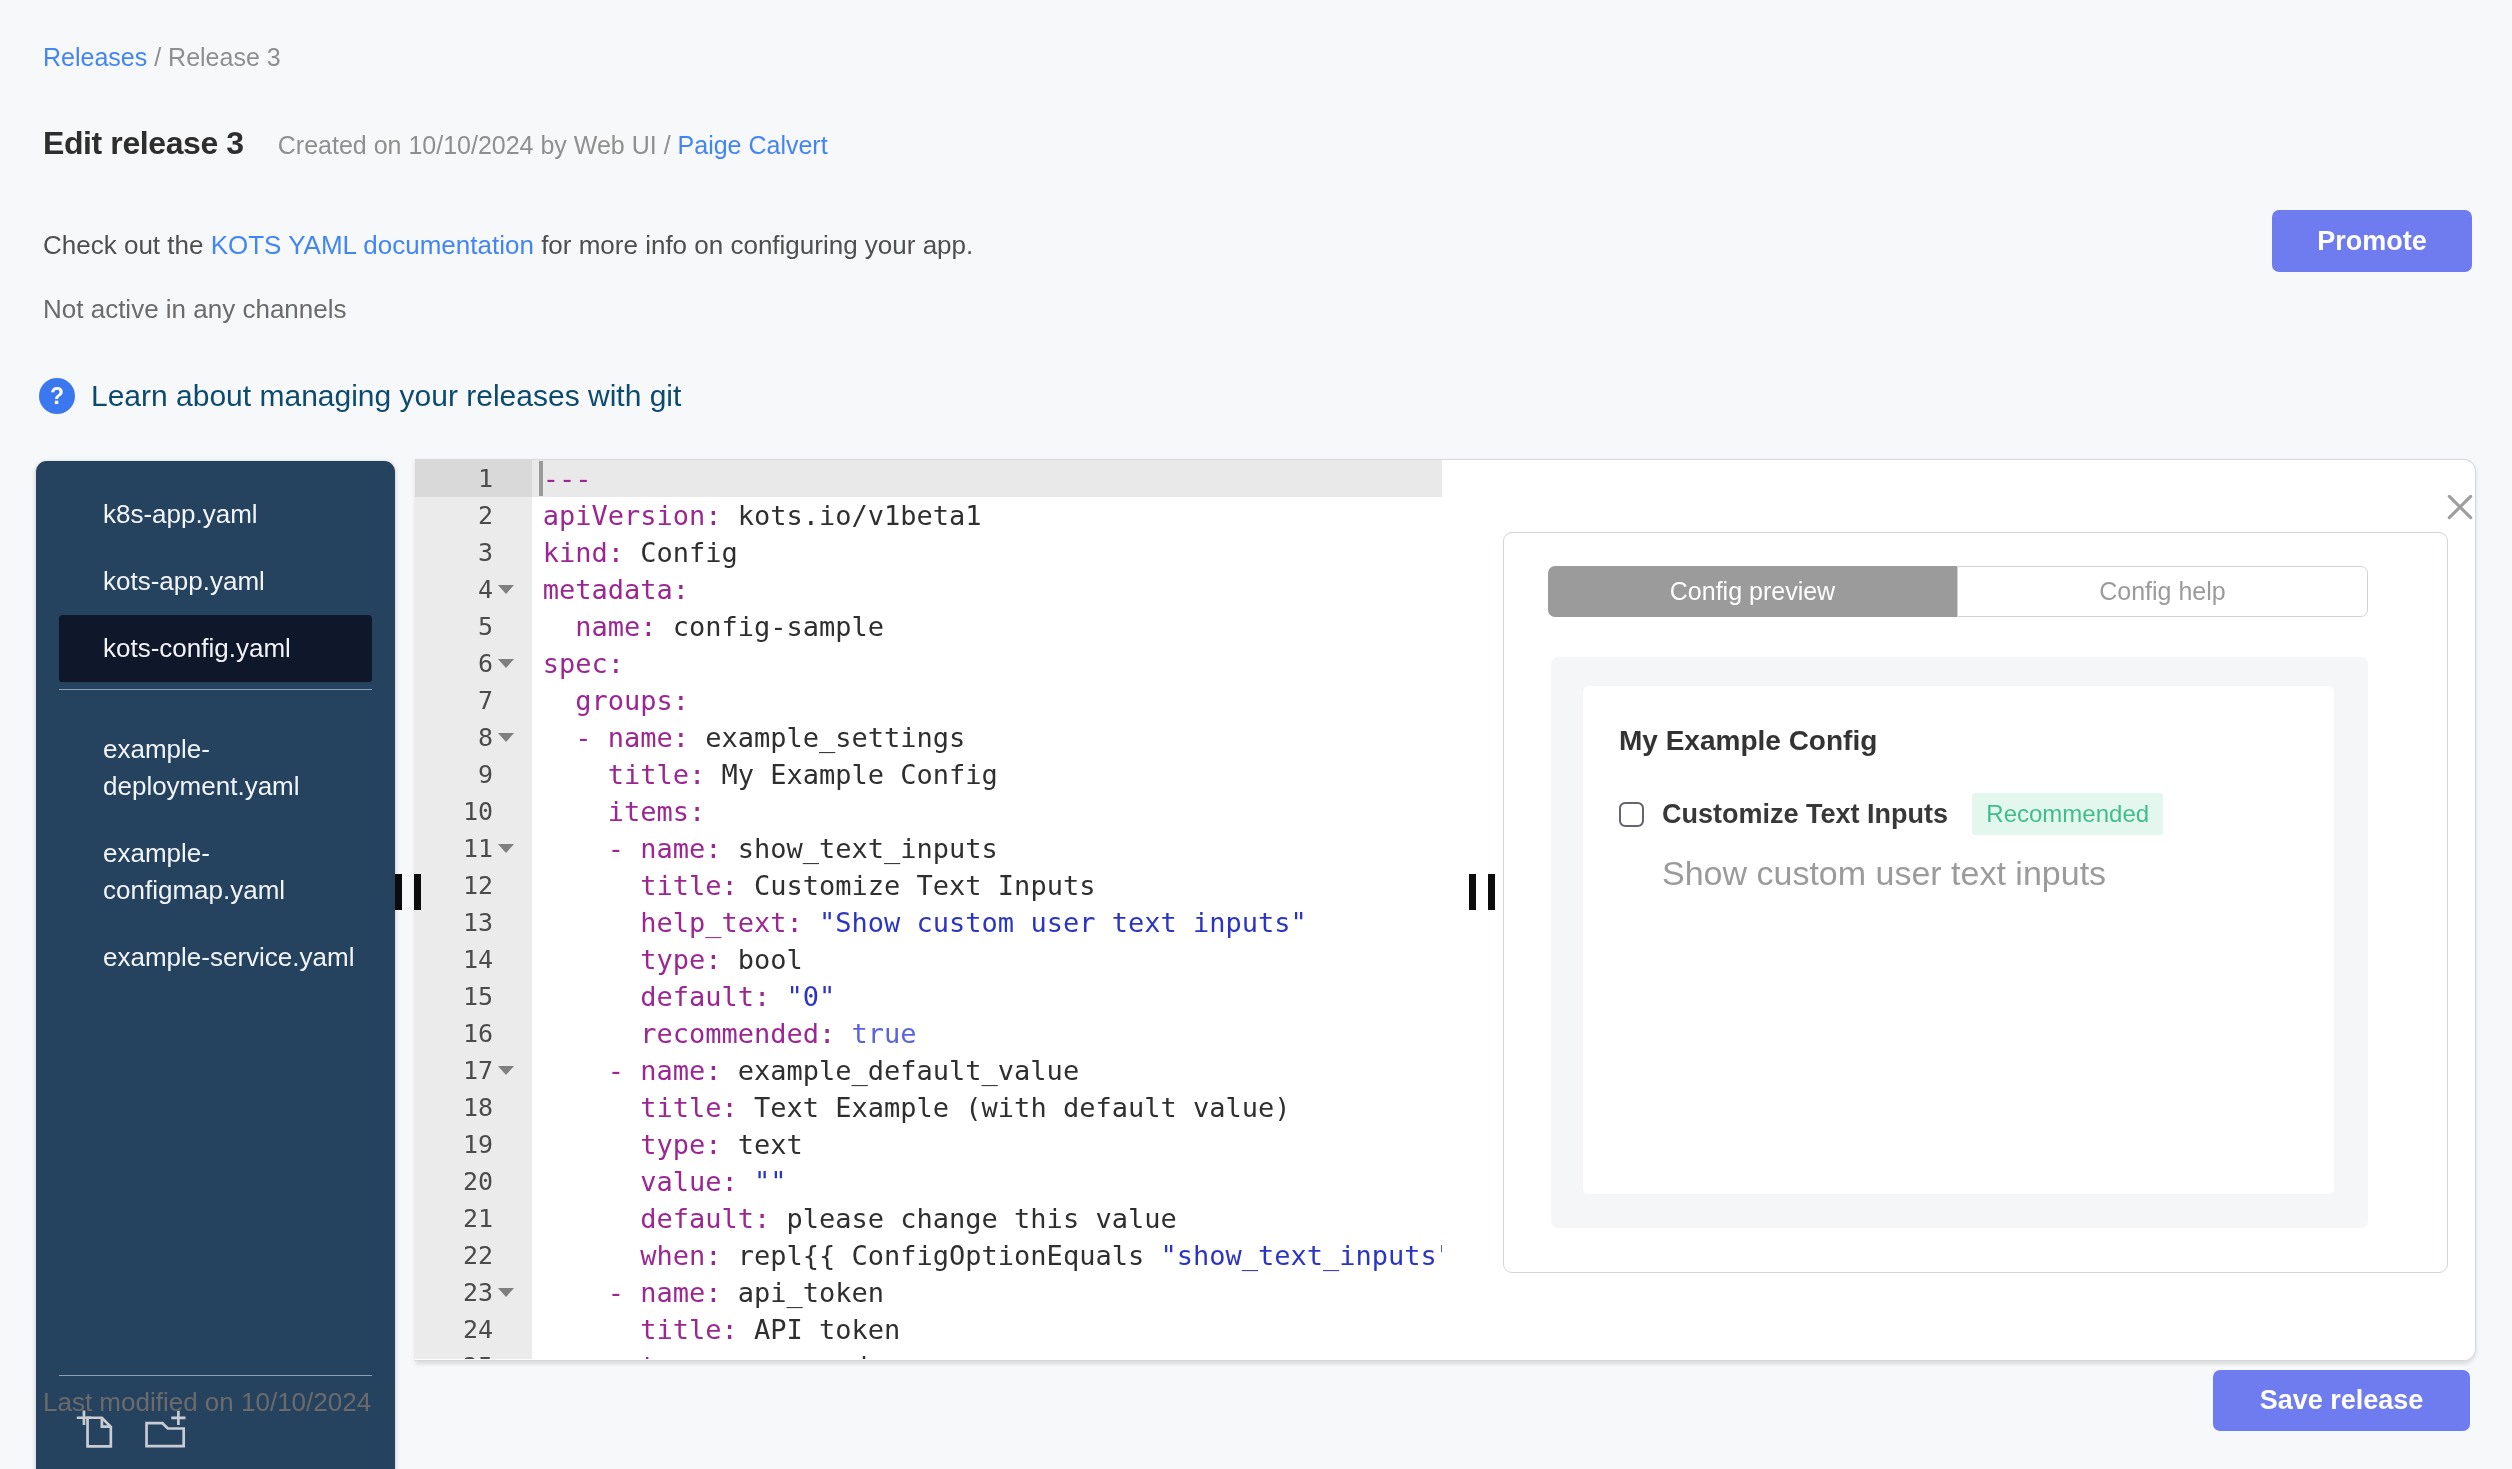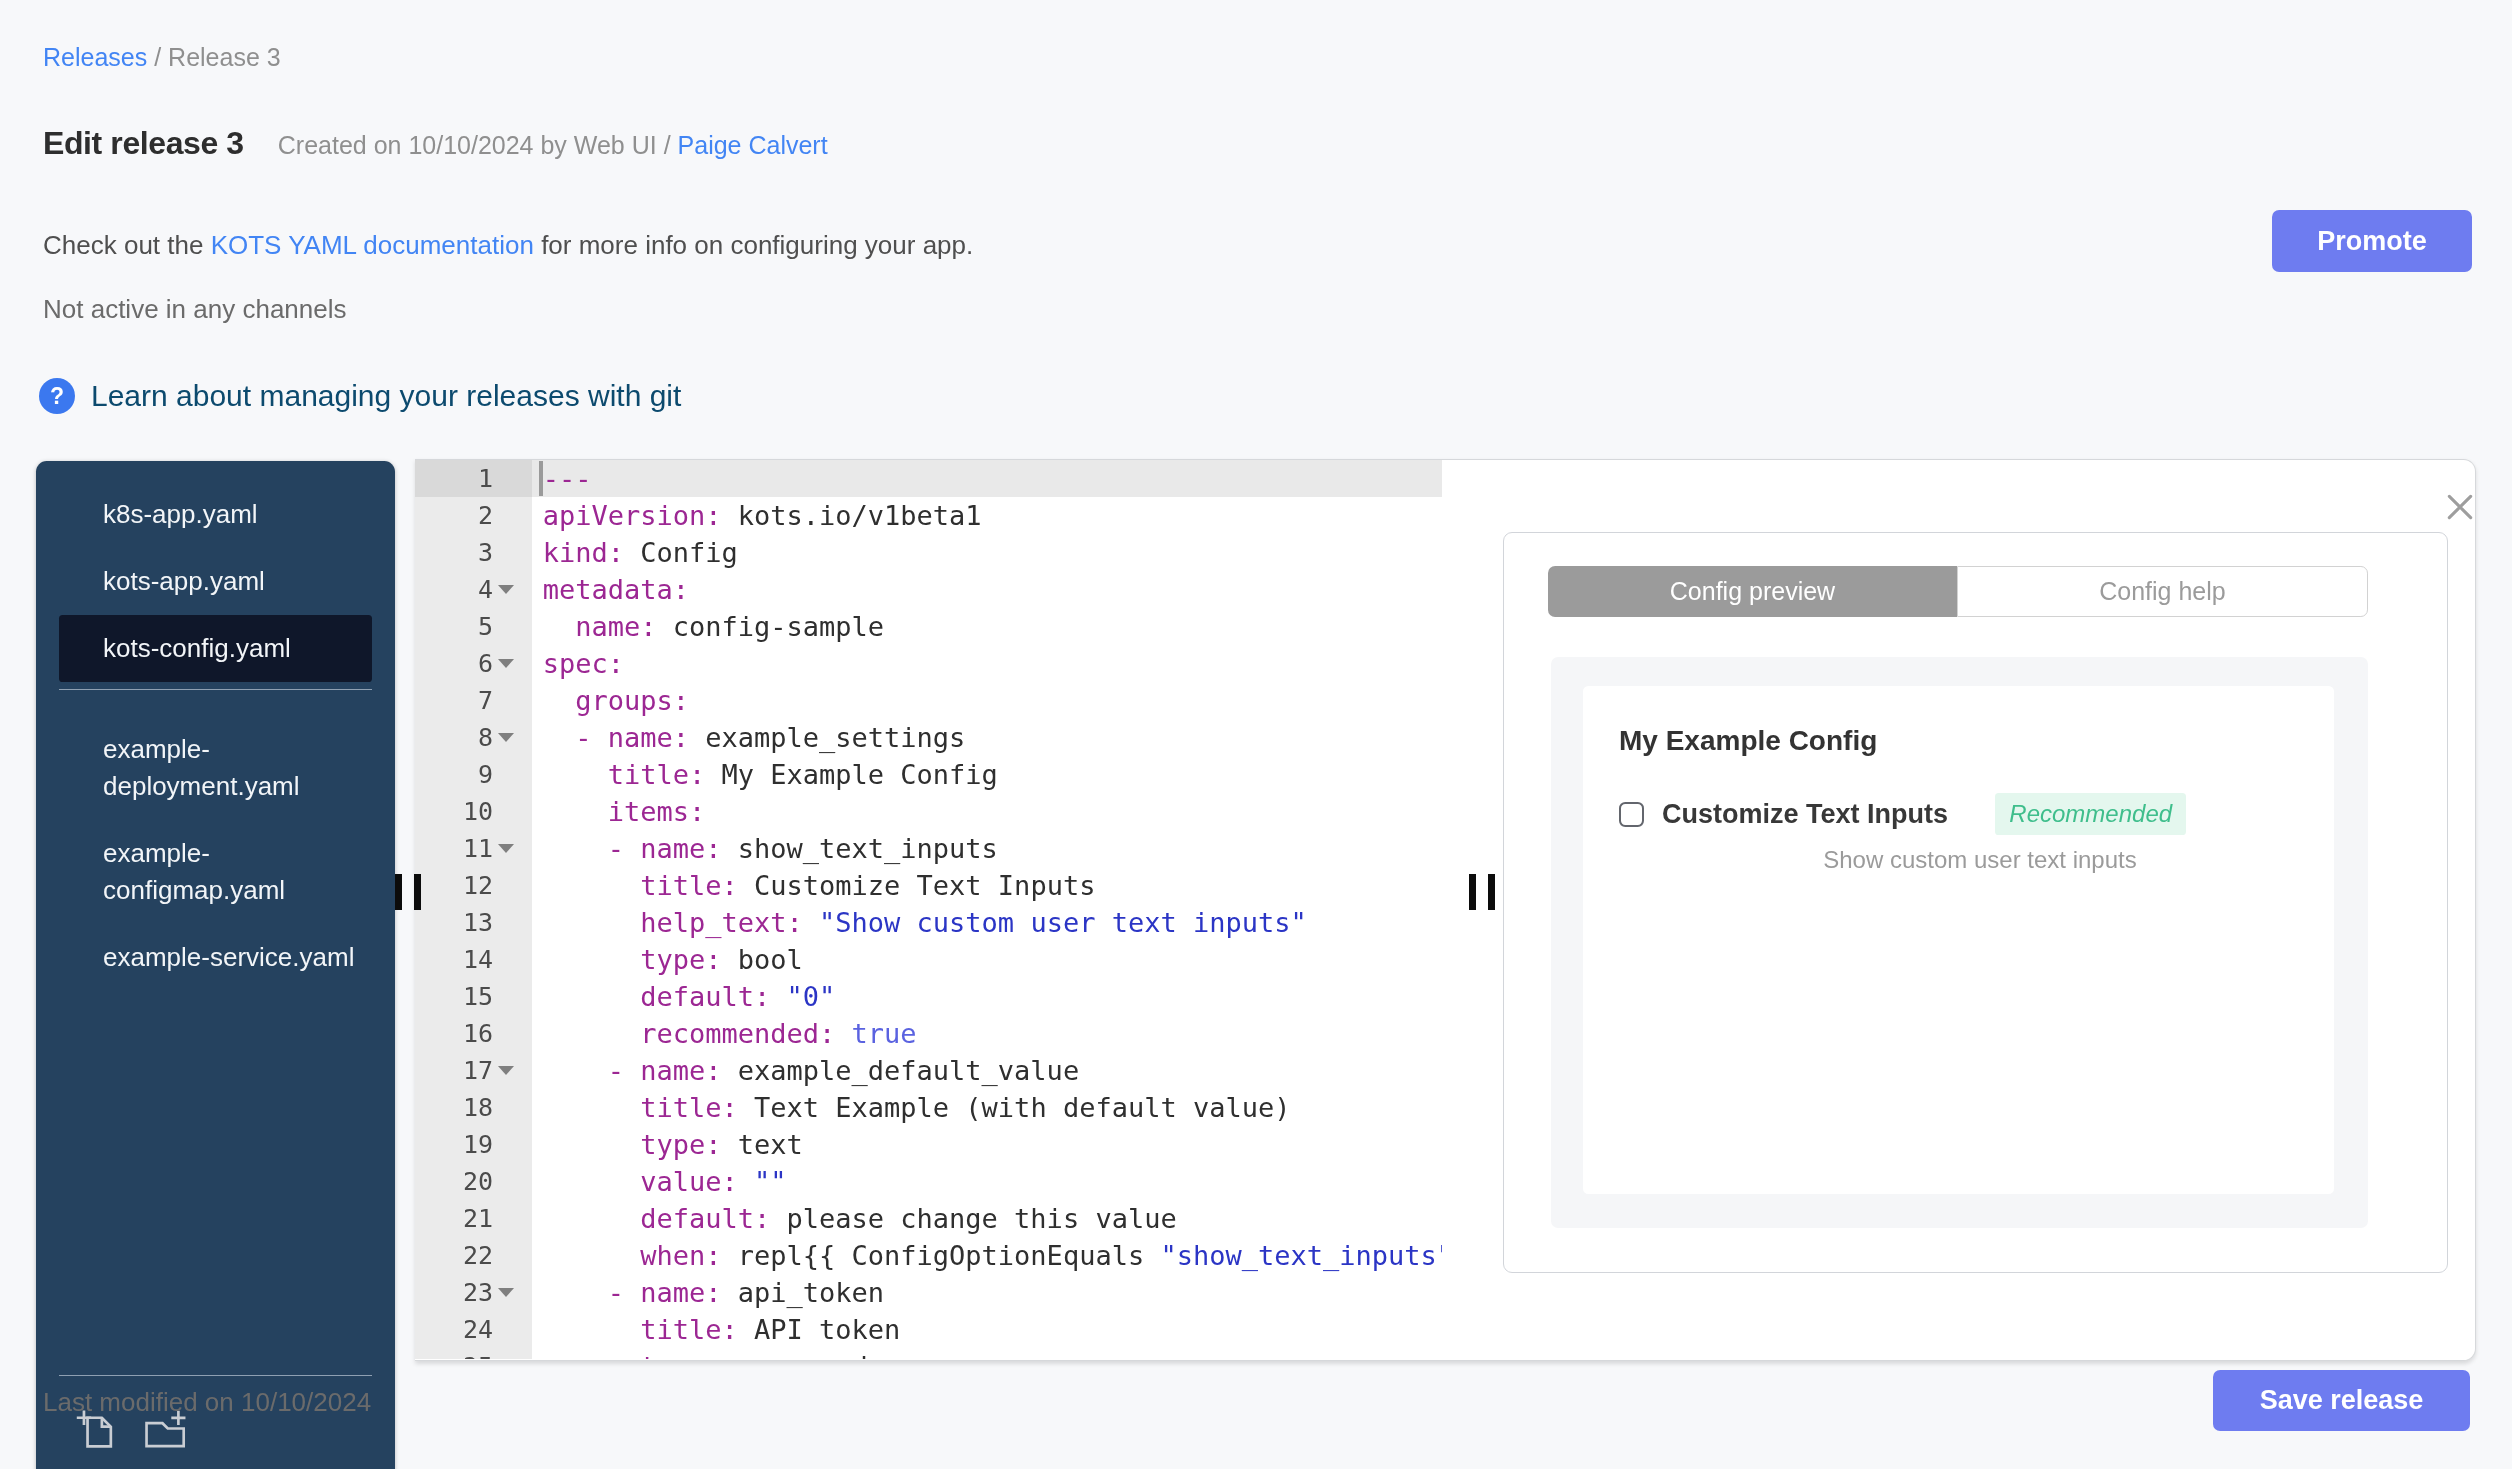--- a/index.html
+++ b/index.html
@@ -93,22 +93,22 @@
   .preview-bg { left:1551px; top:657px; width:817px; height:571px; background:#f5f6f8;
                 border-radius:7.1px; }
   .preview-card { left:1583px; top:686px; width:751px; height:508px; background:#fff;
                   border-radius:5.3px; padding:39px 36px; }
   .group-title { font-size:28px; font-weight:bold; color:#333; }
   .cfg-row { display:flex; align-items:center; gap:18px; margin-top:36px; }
   .checkbox { width:25px; height:25px; border:2.7px solid #63666d; border-radius:6.2px;
               background:#fff; cursor:pointer; flex:none; }
   .cfg-label { font-size:27px; font-weight:bold; color:#383838; }
   .badge { font-size:24px; font-weight:500; color:#3fbe8c; background:#e4f7ee;
-           padding:7.1px 14.3px; border-radius:3.6px; margin-left:29px;font-style:italic; }
-  .cfg-help { font-size:24px; color:#9b9b9b; margin-top:11px; padding-left:43px;text-align:center; }
+           padding:7.1px 14.3px; border-radius:3.6px; margin-left:6px; }
+  .cfg-help { font-size:34px; color:#9b9b9b; margin-top:19px; padding-left:43px; }
 
   .footer-modified { left:43px; top:1387px; font-size:26px; color:#6b6b6b; }
 </style>
 </head>
 <body>
 
 <div class="abs breadcrumb">
   <a class="crumb-link">Releases</a>
   <span class="crumb-sep"> <span>/</span> </span>
   <span class="crumb-current">Release 3</span>

